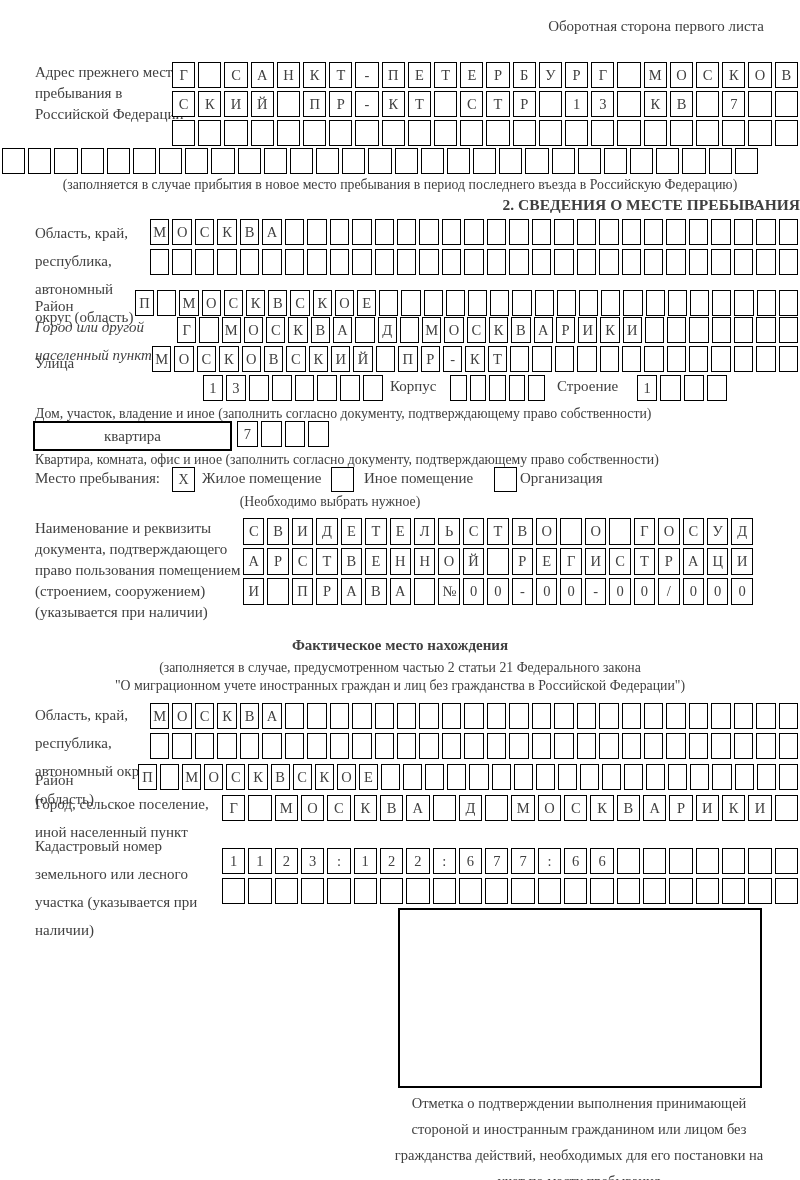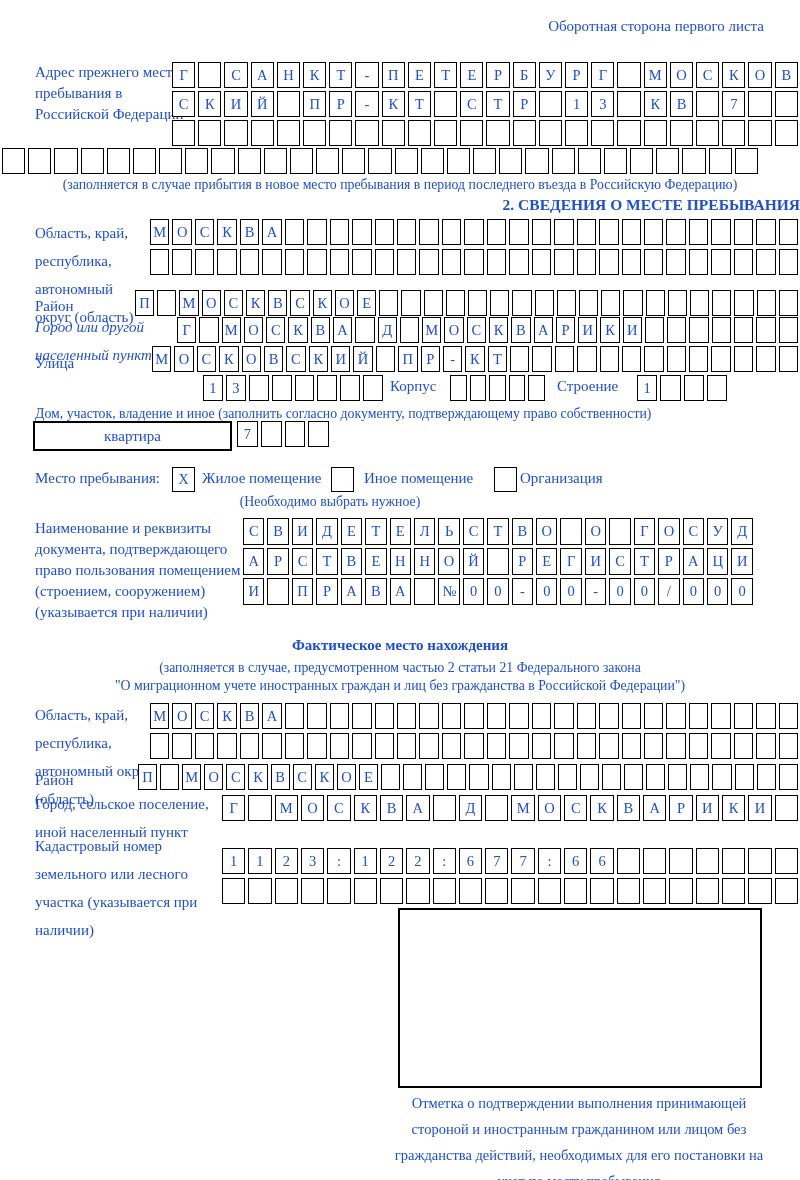--- a/index.html
+++ b/index.html
@@ -1,16 +1,16 @@
 <!DOCTYPE html>
 <html><head>
 <meta charset="utf-8">
 <style>
   html,body{margin:0;padding:0;background:#fff;}
-  .page{position:relative;width:800px;height:1180px;background:#ffffff;color:#1d4ed8;
+  .page{position:relative;width:800px;height:1180px;background:#ffffff;color:#404040;
         font-family:"Liberation Serif","DejaVu Serif",serif;overflow:hidden;}
   .abs{position:absolute;}
   .lbl{position:absolute;font-size:15px;line-height:28px;}
   .lbl2{position:absolute;font-size:15px;line-height:21px;}
   .note{position:absolute;font-size:13.8px;line-height:18px;}
   .center{left:0;width:800px;text-align:center;}
   .bold{font-weight:bold;}
   .row{position:absolute;display:flex;gap:3px;height:26px;}
   .cell{flex:1;border:1.6px solid #000;display:flex;align-items:center;justify-content:center;
         font-size:14.5px;background:#fff;overflow:hidden;}
@@ -331,20 +331,21 @@
     </div>
   <div class="note" style="left:35px;top:405px;width:760px;">Дом, участок, владение и иное (заполнить согласно документу, подтверждающему право собственности)</div>
 
   <div class="widebox" style="left:33px;top:421px;width:195px;height:26px;">квартира</div>
   <div class="row" style="left:237px;top:421px;width:92px;">
       <span class="cell">7</span>
       <span class="cell"></span>
       <span class="cell"></span>
       <span class="cell"></span>
     </div>
+  <div class="note" style="left:35px;top:451px;width:760px;">Квартира, комната, офис и иное (заполнить согласно документу, подтверждающему право собственности)</div>
 
   <div class="abs" style="left:35px;top:470px;font-size:15px;">Место пребывания:</div>
   <div class="chk" style="left:172px;top:467px;">X</div>
   <div class="abs" style="left:202px;top:470px;font-size:15px;">Жилое помещение</div>
   <div class="chk" style="left:331px;top:467px;"></div>
   <div class="abs" style="left:364px;top:470px;font-size:15px;">Иное помещение</div>
   <div class="chk" style="left:494px;top:467px;"></div>
   <div class="abs" style="left:520px;top:470px;font-size:15px;">Организация</div>
   <div class="note" style="left:185px;top:493px;width:290px;text-align:center;">(Необходимо выбрать нужное)</div>
 

